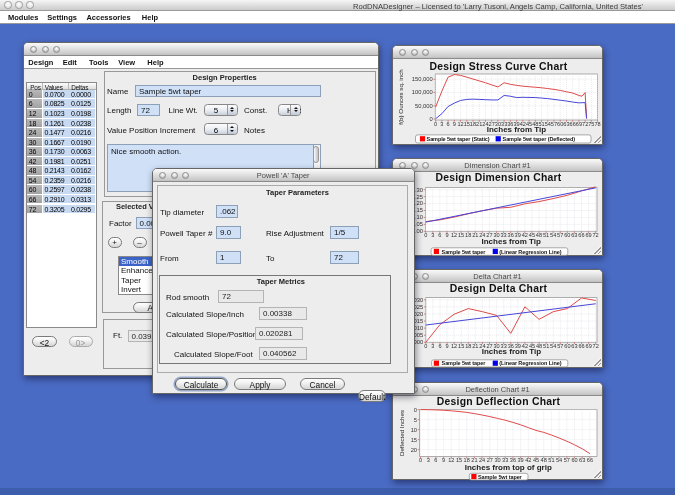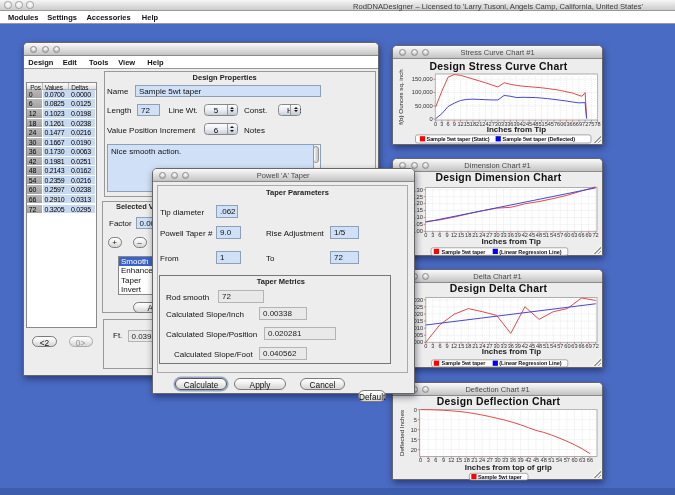--- a/index.html
+++ b/index.html
@@ -37,21 +37,20 @@
 <div class="mi" style="left:8px">Modules</div>
 <div class="mi" style="left:47.3px">Settings</div>
 <div class="mi" style="left:86.4px">Accessories</div>
 <div class="mi" style="left:141.8px">Help</div>
 </div>
 <div class="win" style="left:392px;top:45px;width:211px;height:100px;z-index:10">
     <div class="tbar">
       <div class="light" style="left:6.0px"></div>
       <div class="light" style="left:17.5px"></div>
       <div class="light" style="left:29.0px"></div>
-      <div class="ttext">Stress Curve Chart #1</div>
     </div>
     <div class="wcontent">
       <svg width="211" height="87.5" viewBox="0 0 211 87.5" style="position:absolute;left:0;top:0">
         <text x="105.5" y="10.5" font-size="10.4" font-weight="bold" fill="#111" text-anchor="middle" style="letter-spacing:.25px">Design Stress Curve Chart</text>
         <rect x="42.3" y="15" width="162.2" height="46.0" fill="#ffffff" stroke="#999" stroke-width="0.8"></rect>
         <line x1="42.60" y1="15" x2="42.60" y2="61" stroke="#dcdce2" stroke-width="0.6" stroke-dasharray="1,1"></line>
         <line x1="48.83" y1="15" x2="48.83" y2="61" stroke="#dcdce2" stroke-width="0.6" stroke-dasharray="1,1"></line>
         <line x1="55.06" y1="15" x2="55.06" y2="61" stroke="#dcdce2" stroke-width="0.6" stroke-dasharray="1,1"></line>
         <line x1="61.29" y1="15" x2="61.29" y2="61" stroke="#dcdce2" stroke-width="0.6" stroke-dasharray="1,1"></line>
         <line x1="67.52" y1="15" x2="67.52" y2="61" stroke="#dcdce2" stroke-width="0.6" stroke-dasharray="1,1"></line>
@@ -637,20 +636,20 @@
       <div class="field" style="left:63px;top:69.0px;width:25px;height:13px">1</div>
       <div class="lbl" style="left:113px;top:72.0px">To</div>
       <div class="field" style="left:177px;top:69.0px;width:29px;height:13px">72</div>
       <div class="group" style="left:6px;top:93.5px;width:232px;height:89px;border-color:#777"></div>
       <div class="gt" style="left:103.80000000000001px;top:95.5px;font-weight:bold">Taper Metrics</div>
       <div class="lbl" style="left:13px;top:111.0px">Rod smooth</div>
       <div class="gfield" style="left:65px;top:108.0px;width:46px;height:13px">72</div>
       <div class="lbl" style="left:13px;top:128.0px">Calculated Slope/Inch</div>
       <div class="gfield" style="left:106px;top:125.0px;width:48px;height:13px">0.00338</div>
       <div class="lbl" style="left:13px;top:148.0px">Calculated Slope/Position</div>
-      <div class="gfield" style="left:111px;top:145.0px;width:72px;height:13px">0.020281</div>
+      <div class="gfield" style="left:102px;top:145.0px;width:48px;height:13px">0.020281</div>
       <div class="lbl" style="left:21px;top:168.0px">Calculated Slope/Foot</div>
       <div class="gfield" style="left:106px;top:165.0px;width:48px;height:13px">0.040562</div>
       <div class="btn" style="left:22px;top:196.0px;width:52px;height:12.5px;padding-top:1.8px;box-shadow:0 0 0 1.6px #96a8c8;border-color:#555">Calculate</div>
       <div class="btn" style="left:81px;top:196.0px;width:52px;height:12.5px;padding-top:1.8px">Apply</div>
       <div class="btn" style="left:147px;top:196.0px;width:45px;height:12.5px;padding-top:1.8px">Cancel</div>
       <div class="btn" style="left:205px;top:208px;width:28px;height:12.5px;padding-top:1.8px">Default</div>
     </div>
   </div>
 </body></html>

